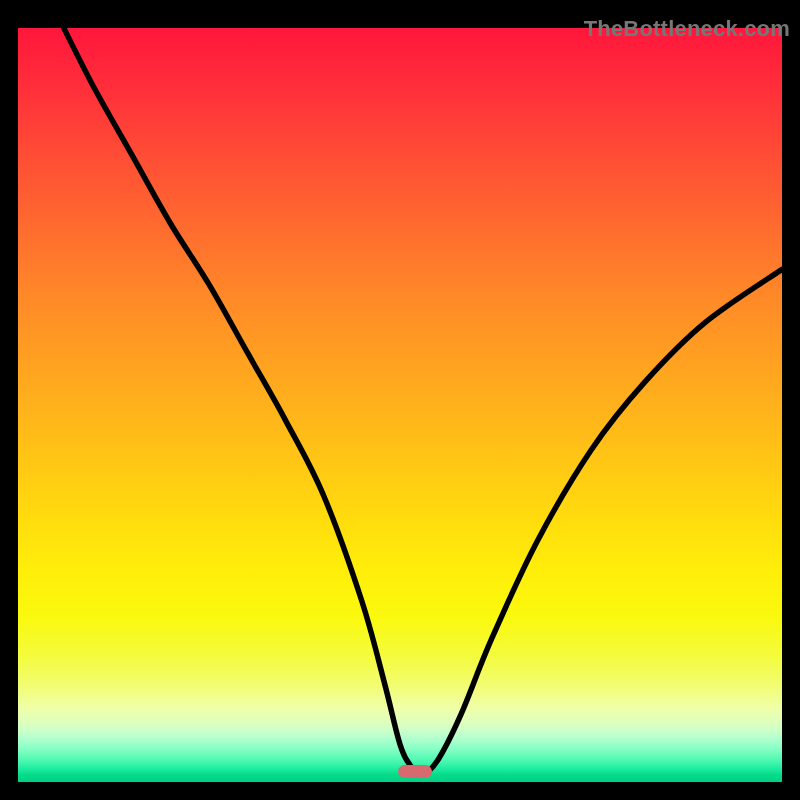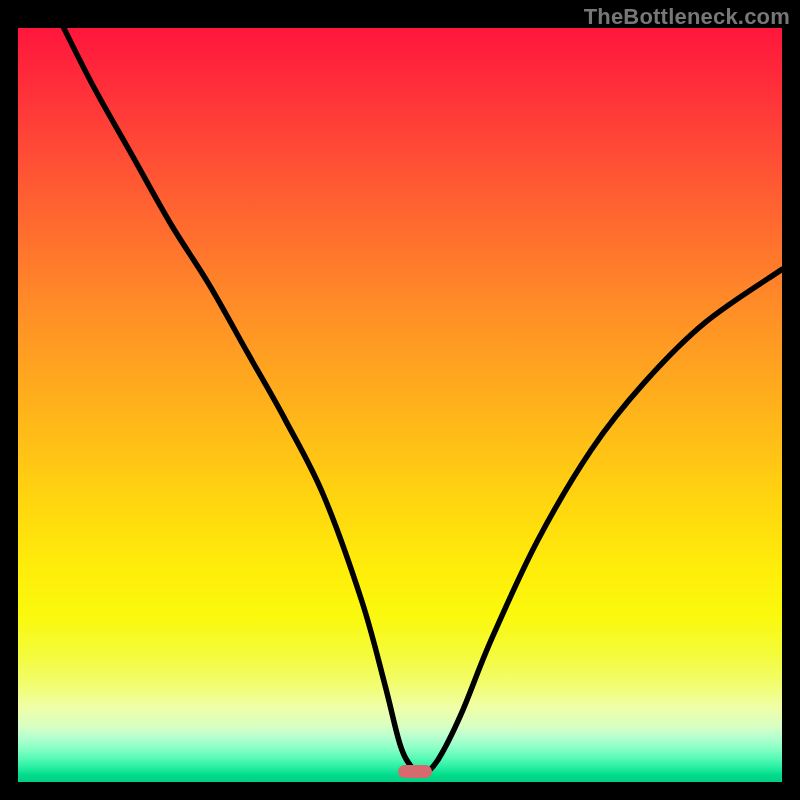--- a/index.html
+++ b/index.html
@@ -12,21 +12,21 @@
     font-family: Arial, Helvetica, sans-serif;
   }
   .frame {
     position: relative;
     width: 800px;
     height: 800px;
     background: #000;
   }
   .watermark {
     position: absolute;
-    top: 4px;
+    top: 16px;
     right: 10px;
     color: #777;
     font-size: 22px;
     font-weight: 600;
     letter-spacing: 0.2px;
     z-index: 20;
   }
   .plot-area {
     position: absolute;
     left: 18px;

